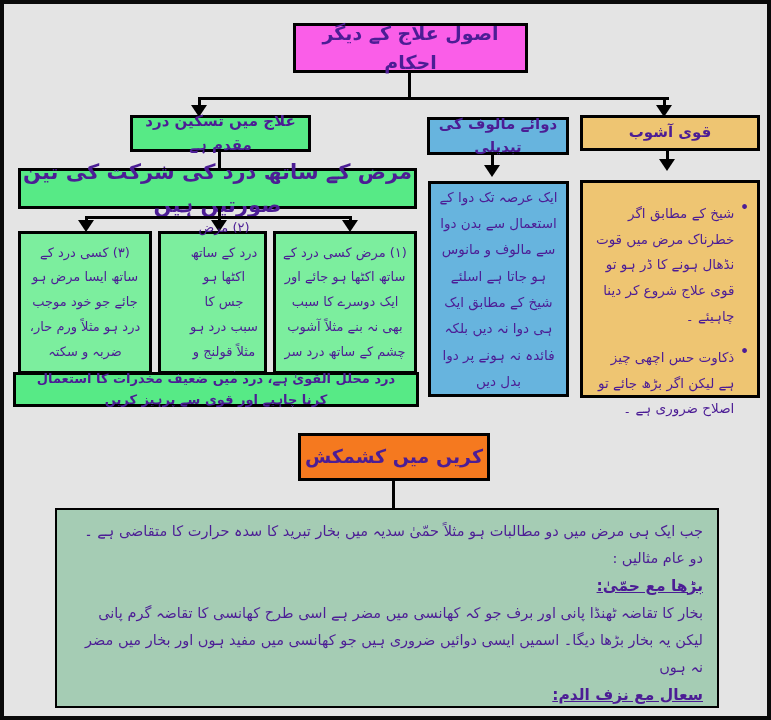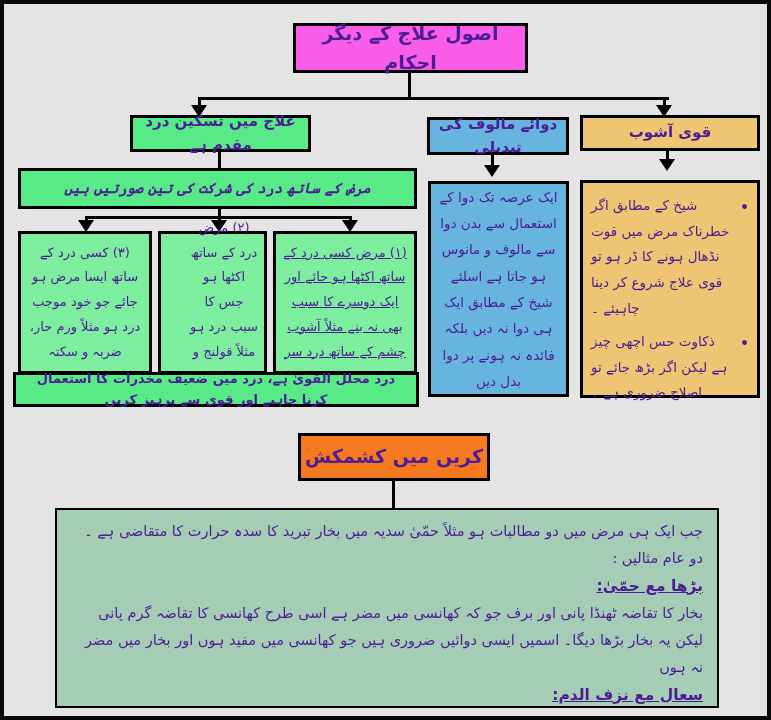--- a/index.html
+++ b/index.html
@@ -29,33 +29,33 @@
   .green{background:#57ea86;}
   .green-light{background:#7cee9e;}
   .blue{background:#67b4de;}
   .tan{background:#eec572;}
   .orange{background:#f5791f;font-weight:bold;font-size:19px;}
   .bottom-box{background:#a5ccb4;border-width:2px;align-items:flex-start;justify-content:flex-start;}
   .hdr{font-size:15px;font-weight:bold;padding:2px 4px;}
   .body-text{font-size:13.5px;padding:6px 7px;line-height:1.95;}
   .case-box{font-size:13px;padding:4px 5px;line-height:1.9;}
   .strip{font-size:13px;font-weight:bold;padding:2px 6px;}
-  .wide{font-size:14px;font-weight:bold;font-style:italic;}
+  .wide{font-size:21px;font-weight:bold;}
   .vline{position:absolute;width:3px;background:#000;}
   .hline{position:absolute;height:3px;background:#000;}
   .arrowhead{
     position:absolute;width:0;height:0;
     border-left:8px solid transparent;
     border-right:8px solid transparent;
     border-top:12px solid #000;
   }
   .bullets{flex-direction:column;justify-content:flex-start;padding:10px 8px;gap:8px;font-size:13.5px;line-height:1.9;}
   .bullet-row{display:flex;direction:rtl;align-items:flex-start;gap:6px;width:100%;}
   .bullet-mark{font-weight:bold;flex:0 0 auto;padding-top:2px;}
-  .bullet-text{flex:1;text-align:left;}
+  .bullet-text{flex:1;text-align:right;margin-top:8px;}
   .bottom-content{padding:8px 14px 6px 14px;width:100%;box-sizing:border-box;font-size:14.5px;line-height:1.85;text-align:right;}
   .section-title{font-weight:bold;text-decoration:underline;font-size:15.5px;}
   .intro-line{text-align:right;}
 </style>
 </head>
 <body>
 
 <div class="canvas">
 
   <div class="box title-box" style="left:289px;top:19px;width:235px;height:50px;">
@@ -79,21 +79,21 @@
 
   <div class="vline" style="left:214px;top:205px;height:9px;"></div>
   <div class="hline" style="left:82px;top:212px;width:266px;"></div>
   <div class="vline" style="left:81px;top:212px;height:6px;"></div>
   <div class="arrowhead" style="left:74px;top:216px;"></div>
   <div class="vline" style="left:214px;top:212px;height:6px;"></div>
   <div class="arrowhead" style="left:207px;top:216px;"></div>
   <div class="vline" style="left:345px;top:212px;height:6px;"></div>
   <div class="arrowhead" style="left:338px;top:216px;"></div>
 
-  <div class="box green-light case-box" style="left:269px;top:227px;width:144px;height:143px;text-decoration:underline;">
+  <div class="box green-light case-box" style="left:269px;top:227px;width:144px;height:143px;">
     <span>(۱) مرض کسی درد کے ساتھ اکٹھا ہو جائے اور ایک دوسرے کا سبب بھی نہ بنے مثلاً آشوب چشم کے ساتھ درد سر</span>
   </div>
   <div class="box green-light case-box" style="left:154px;top:227px;width:109px;height:143px;padding-left:28px;">
     <span>(۲) مرض درد کے ساتھ اکٹھا ہو جس کا سبب درد ہو مثلاً قولنج و غشی</span>
   </div>
   <div class="box green-light case-box" style="left:14px;top:227px;width:134px;height:143px;">
     <span>(۳) کسی درد کے ساتھ ایسا مرض ہو جائے جو خود موجب درد ہو مثلاً ورم حار، ضربہ و سکتہ</span>
   </div>
 
   <div class="box green strip" style="left:9px;top:368px;width:406px;height:35px;">

